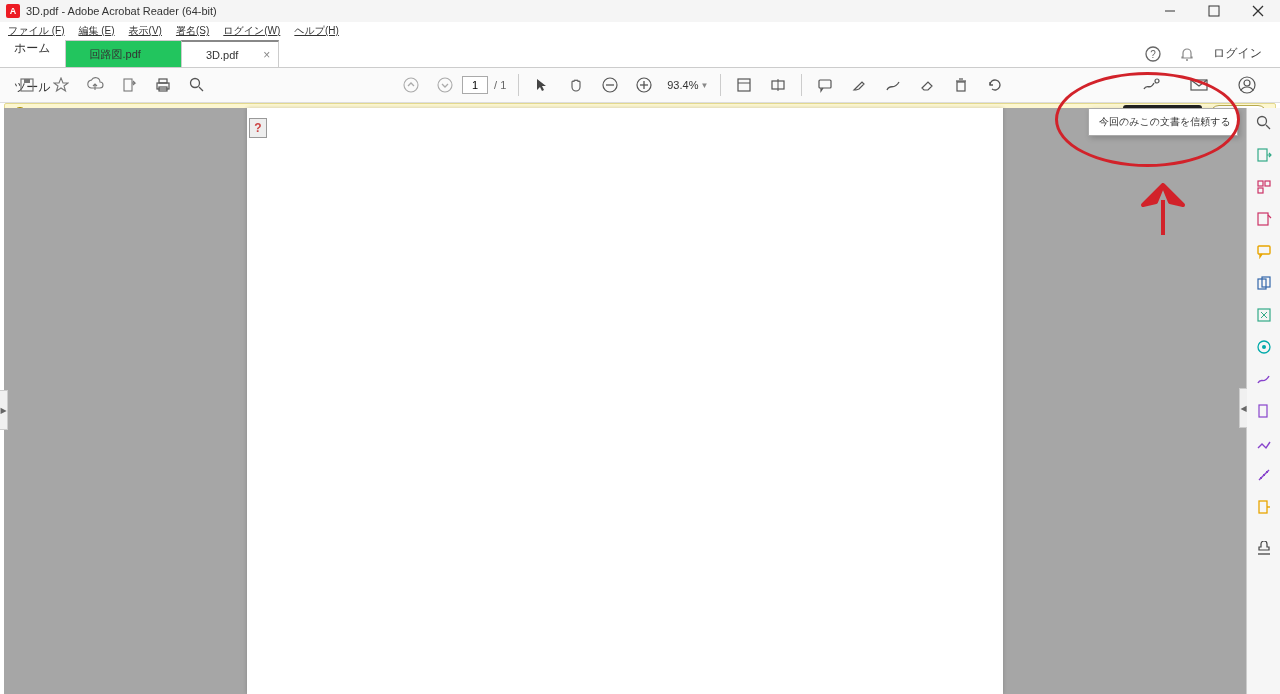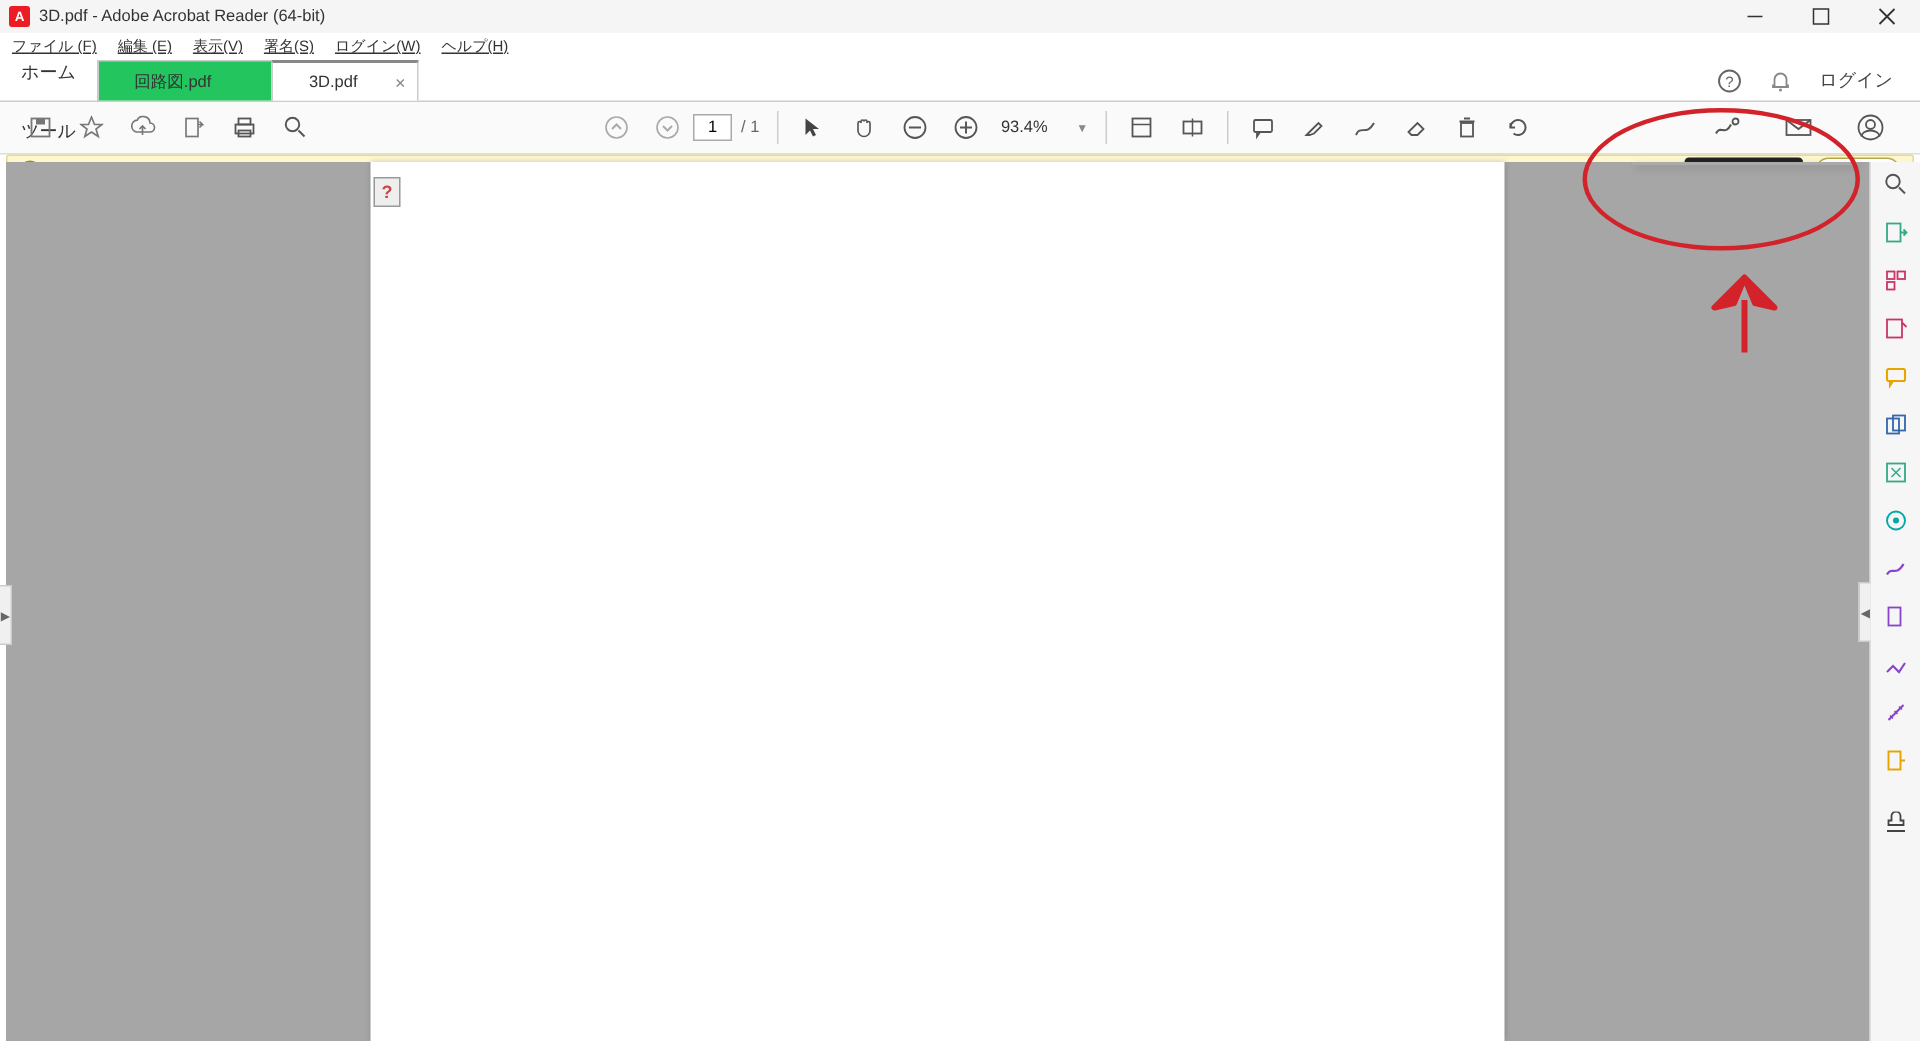--- a/index.html
+++ b/index.html
@@ -23,21 +23,21 @@
 .tab .close-x { position: absolute; right: 8px; font-size: 12px; color: #888; }
 .doctabs-right { margin-left: auto; display: flex; align-items: center; gap: 18px; padding-right: 18px; font-size: 12px; color: #444; height:100%; }
 .doctabs-right .ico { width:16px; height:16px; display:inline-flex; align-items:center; justify-content:center; }
 
 
 .toolbar { height: 35px; border-bottom: 1px solid #ddd; display: flex; align-items: center; padding: 0 10px; background: #fafafa; }
 .tool-ico { width: 18px; height: 18px; margin: 0 8px; display: inline-flex; align-items: center; justify-content: center; color: #555; }
 .tool-sep { width: 1px; height: 22px; background: #ccc; margin: 0 6px; }
 .toolbar .pageinput { width: 26px; height: 18px; border: 1px solid #aaa; text-align: center; font-size: 11px; }
 .toolbar .pagecount { margin: 0 6px; font-size: 11px; color: #666; }
-.toolbar .zoom { font-size: 11px; margin: 0 6px; display:flex; align-items:center; gap:19px;}
+.toolbar .zoom { font-size: 11px; margin: 0 6px; display:flex; align-items:center; gap:2px;}
 .toolbar .zoom .caret{font-size:8px;color:#888;}
 .toolbar-spacer { flex: 0 0 180px; }
 .toolbar-right { margin-left: auto; display:flex; align-items:center; gap:14px; padding-right:6px;}
 
 
 .msgbar { height: 22px; background: #fdf7d0; border: 1px solid #e3d98f; display: flex; align-items: center; padding: 0 8px; font-size: 10px; color: #333; position: relative; margin: 0 4px; border-radius:2px;}
 .msgbar .warn-ico { width: 14px; height: 14px; border: 1.5px solid #a78b00; border-radius: 50%; display: flex; align-items: center; justify-content: center; color: #a78b00; font-weight: bold; margin-right: 8px; font-size:10px;}
 .msgbar-right { position: absolute; right: 8px; display: flex; align-items: center; gap: 8px; }
 .opt-btn { background: #222; color: #fff; padding: 2px 10px; border-radius: 3px; font-size: 10px; display: flex; align-items: center; gap: 4px; }
 .help-btn { background: #fff; border: 1px solid #b7a94f; color: #6a5b00; padding: 1px 12px; border-radius: 10px; font-size: 10px; }
@@ -295,20 +295,21 @@
       <span>オプション</span>
       <span style="font-size:8px;">▾</span>
     </div>
     <div class="help-btn">
       <span>ヘルプ</span>
     </div>
   </div>
 </div>
 
 <div class="dropdown">
+  <div>今回のみこの文書を信頼する</div>
 </div>
 
 <div class="docarea">
   <div class="page">
     <span class="corner-badge">?</span>
   </div>
 </div>
 
 <div class="lefthandle">▶</div>
 

